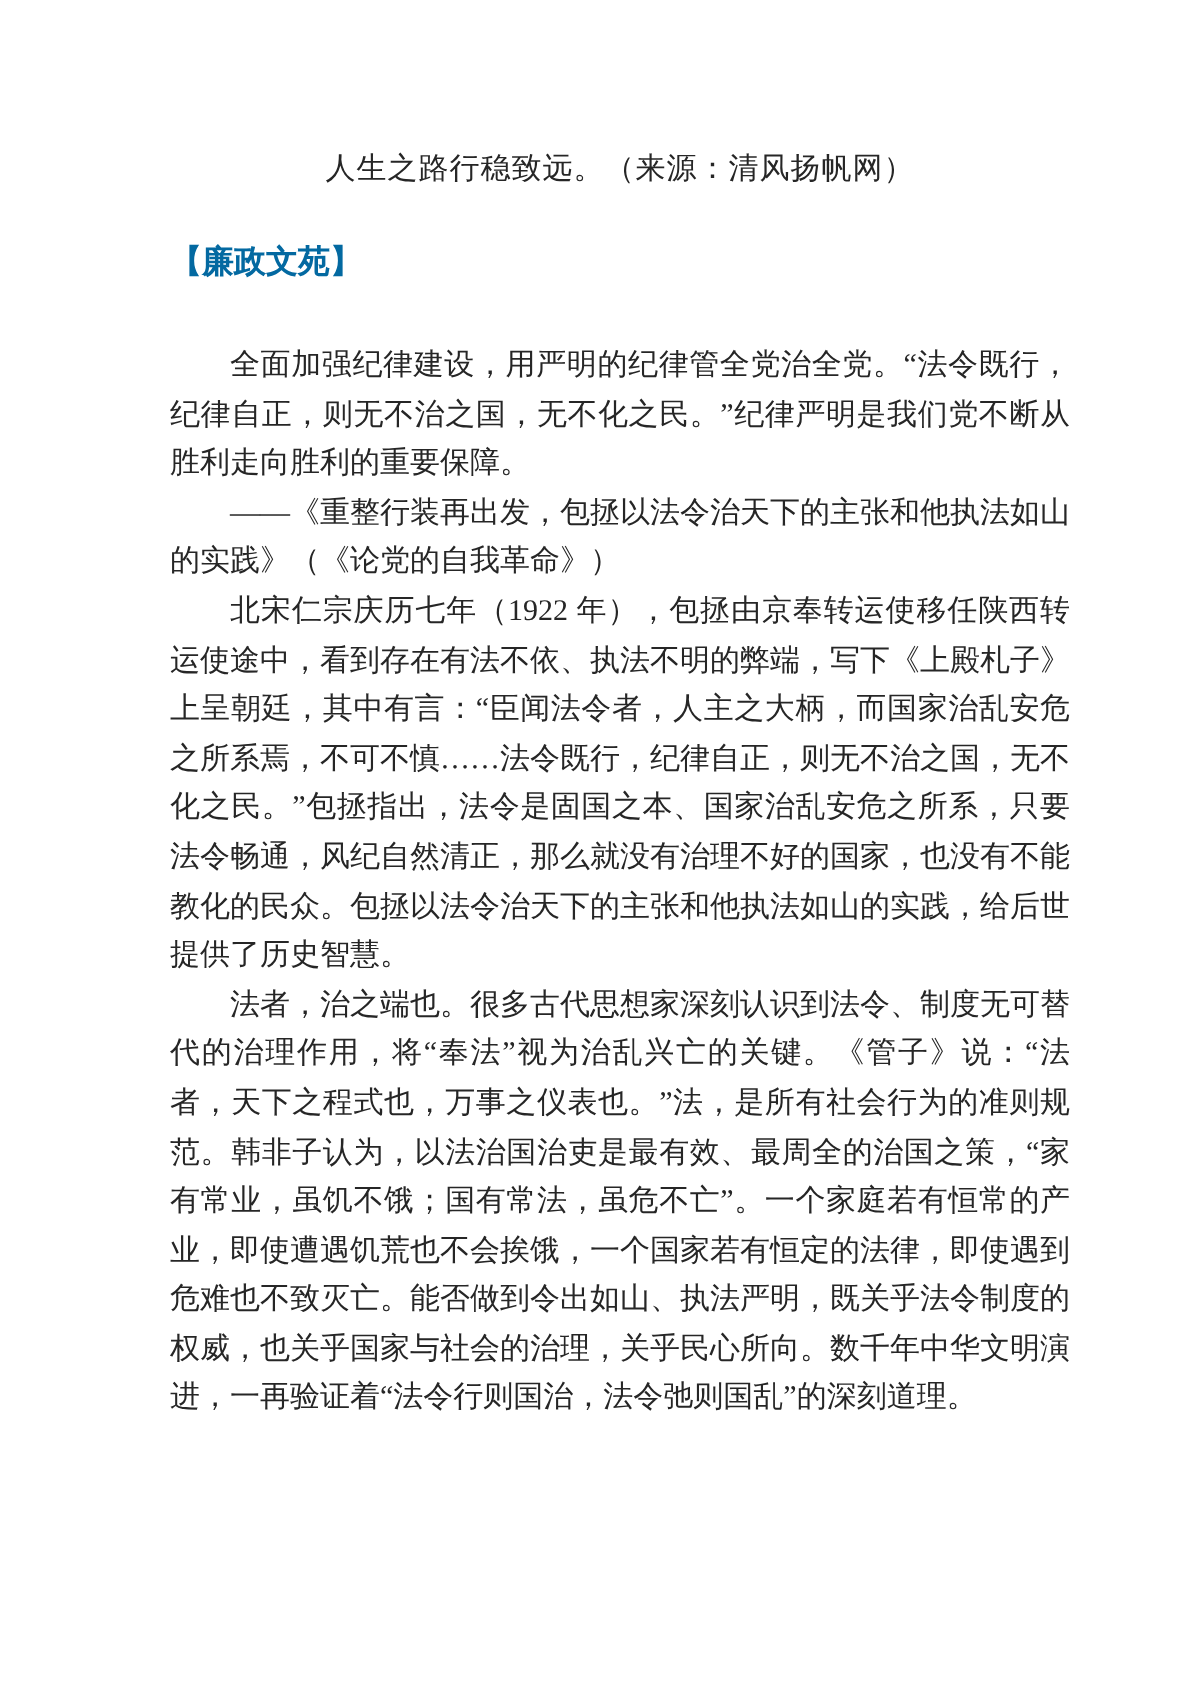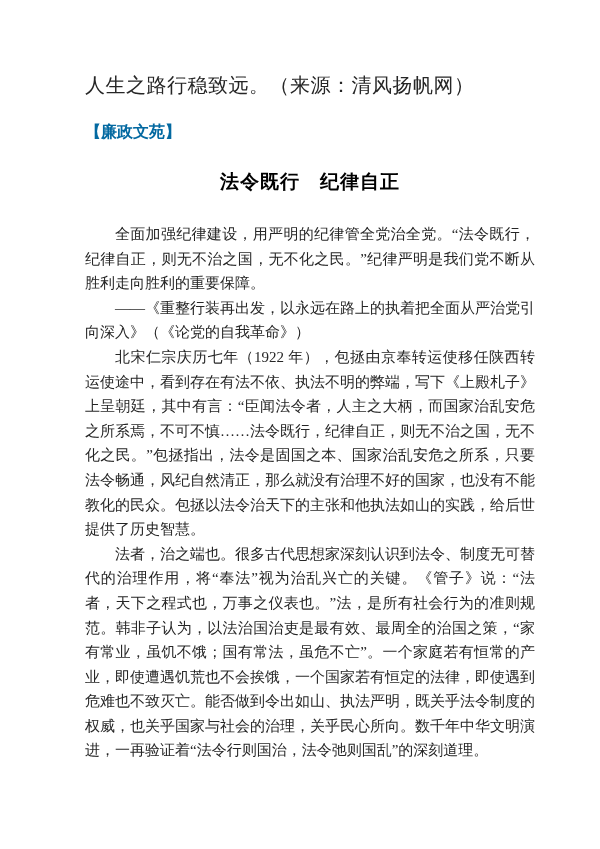--- a/index.html
+++ b/index.html
@@ -17,23 +17,24 @@
   }
   .page {
     position: relative;
     width: 600px;
     height: 849px;
     background: #ffffff;
   }
   .top-line {
     margin: 73px 0 0 85px;
     width: 450px;
-    font-size: 20px;
+    font-size: 15px;
     line-height: 25px;
     letter-spacing: 0.5px;
+    text-align: center;
   }
   .section-header {
     margin: 21px 0 0 85px;
     width: 450px;
     font-size: 16px;
     font-weight: 600;
     line-height: 26px;
     color: #0369a1;
   }
   .title {
@@ -62,22 +63,21 @@
 </style>
 </head>
 <body>
 
 <div class="page">
 
   <p class="top-line">人生之路行稳致远。（来源：清风扬帆网）</p>
 
   <p class="section-header">【廉政文苑】</p>
 
-  <h1 class="title">法令既行　纪律自正</h1>
 
   <div class="body-text">
     <p>全面加强纪律建设，用严明的纪律管全党治全党。“法令既行，纪律自正，则无不治之国，无不化之民。”纪律严明是我们党不断从胜利走向胜利的重要保障。</p>
-    <p>——《重整行装再出发，以永远在路上的执着把全面从严治党引向深入》（《论党的自我革命》）</p>
+    <p>——《重整行装再出发，包拯以法令治天下的主张和他执法如山的实践》（《论党的自我革命》）</p>
     <p>北宋仁宗庆历七年（1922 年），包拯由京奉转运使移任陕西转运使途中，看到存在有法不依、执法不明的弊端，写下《上殿札子》上呈朝廷，其中有言：“臣闻法令者，人主之大柄，而国家治乱安危之所系焉，不可不慎……法令既行，纪律自正，则无不治之国，无不化之民。”包拯指出，法令是固国之本、国家治乱安危之所系，只要法令畅通，风纪自然清正，那么就没有治理不好的国家，也没有不能教化的民众。包拯以法令治天下的主张和他执法如山的实践，给后世提供了历史智慧。</p>
     <p>法者，治之端也。很多古代思想家深刻认识到法令、制度无可替代的治理作用，将“奉法”视为治乱兴亡的关键。《管子》说：“法者，天下之程式也，万事之仪表也。”法，是所有社会行为的准则规范。韩非子认为，以法治国治吏是最有效、最周全的治国之策，“家有常业，虽饥不饿；国有常法，虽危不亡”。一个家庭若有恒常的产业，即使遭遇饥荒也不会挨饿，一个国家若有恒定的法律，即使遇到危难也不致灭亡。能否做到令出如山、执法严明，既关乎法令制度的权威，也关乎国家与社会的治理，关乎民心所向。数千年中华文明演进，一再验证着“法令行则国治，法令弛则国乱”的深刻道理。</p>
   </div>
 
 </div>
 
 </body></html>

